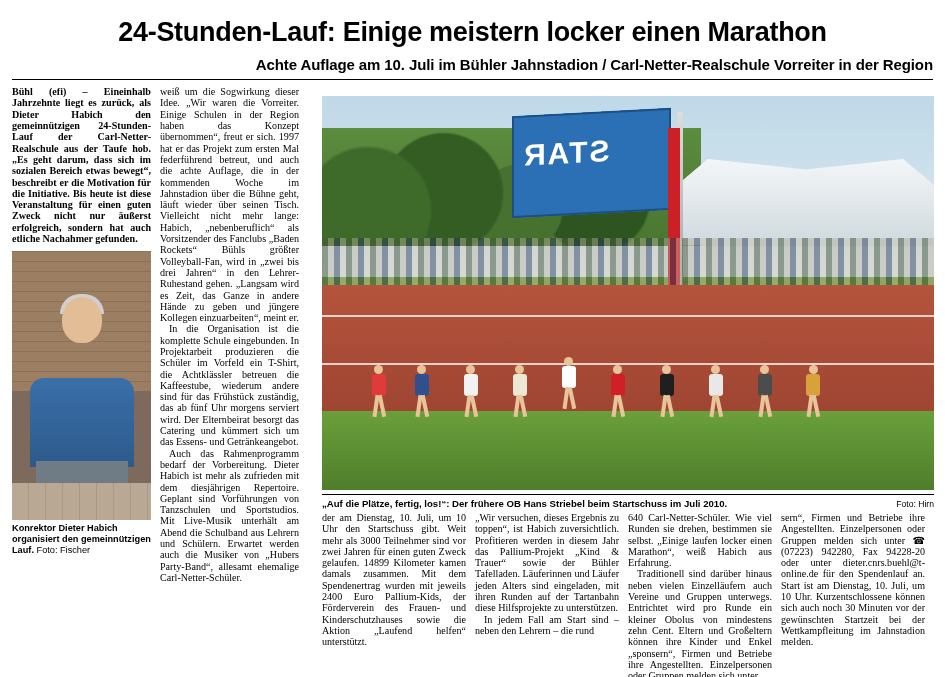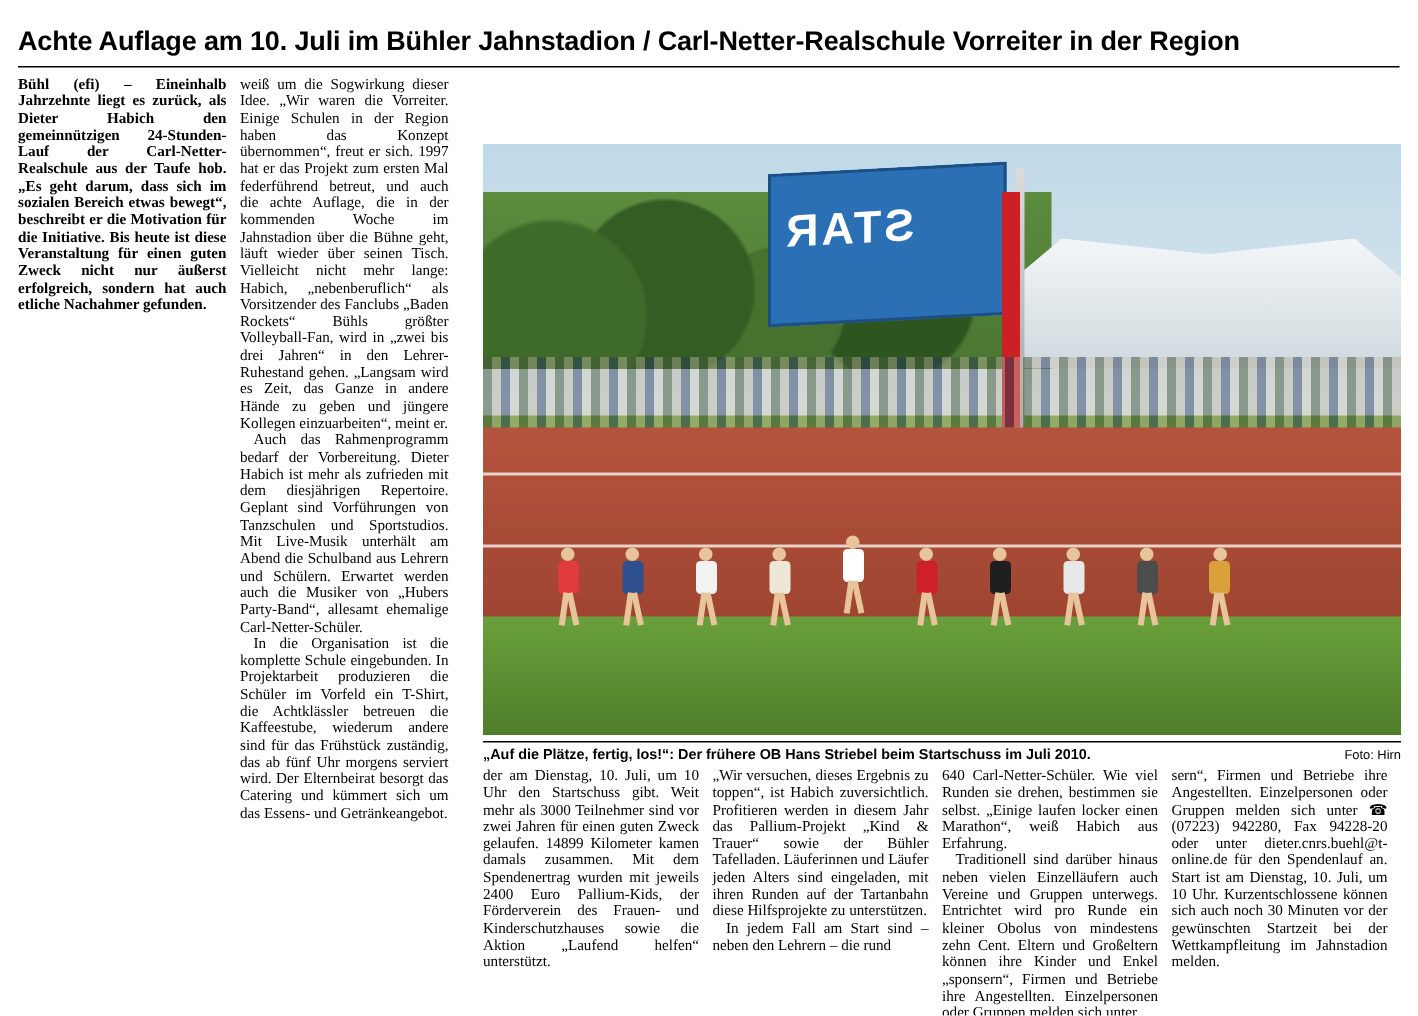--- a/index.html
+++ b/index.html
@@ -25,24 +25,24 @@
   .headline {
     text-align: center;
     font-family: "Liberation Sans", sans-serif;
     font-weight: bold;
     font-size: 27px;
     line-height: 1.08;
     letter-spacing: -0.3px;
     margin: 10px 0 0 0;
   }
   .subhead {
-    text-align: left;
+    text-align: right;
     font-family: "Liberation Sans", sans-serif;
     font-weight: bold;
-    font-size: 18px;
+    font-size: 15px;
     margin: 9px 0 6px 0;
     letter-spacing: -0.1px;
   }
   .rule {
     border: 0;
     border-top: 1px solid #000;
     margin: 4px 0 6px 0;
   }
   
   .cols {
@@ -240,33 +240,49 @@
   .portrait .pground {
     position: absolute; left: 0; bottom: 0; width: 100%; height: 14%;
     background: repeating-linear-gradient(90deg,#b9a893 0 16px,#a89781 16px 17px);
   }
 </style>
 </head>
 <body>
 
 <div class="page">
 
+  <h1 class="headline">24-Stunden-Lauf: Einige meistern locker einen Marathon</h1>
   <div class="subhead">Achte Auflage am 10. Juli im Bühler Jahnstadion / Carl-Netter-Realschule Vorreiter in der Region</div>
   <hr class="rule">
 
   <div class="cols">
     <div class="col">
       <p class="lead intro">Bühl (efi) – Eineinhalb Jahrzehnte liegt es zurück, als Dieter Habich den gemeinnützigen 24-Stunden-Lauf der Carl-Netter-Realschule aus der Taufe hob. „Es geht darum, dass sich im sozialen Bereich etwas bewegt“, beschreibt er die Motivation für die Initiative. Bis heute ist diese Veranstaltung für einen guten Zweck nicht nur äußerst erfolgreich, sondern hat auch etliche Nachahmer gefunden.</p>
 
+      <div class="portrait-wrap">
+        <div class="portrait">
+          <div class="pbg"></div>
+          <div class="pwall"></div>
+          <div class="phair"></div>
+          <div class="pperson-head"></div>
+          <div class="pshirt"></div>
+          <div class="ppants"></div>
+          <div class="pground"></div>
+        </div>
+        <div class="portrait-caption">
+          <span>Konrektor Dieter Habich organisiert den gemeinnützigen Lauf.</span>
+          <span class="credit">Foto: Fischer</span>
+        </div>
+      </div>
     </div>
 
     <div class="col">
       <p class="lead">weiß um die Sogwirkung dieser Idee. „Wir waren die Vorreiter. Einige Schulen in der Region haben das Konzept übernommen“, freut er sich. 1997 hat er das Projekt zum ersten Mal federführend betreut, und auch die achte Auflage, die in der kommenden Woche im Jahnstadion über die Bühne geht, läuft wieder über seinen Tisch. Vielleicht nicht mehr lange: Habich, „nebenberuflich“ als Vorsitzender des Fanclubs „Baden Rockets“ Bühls größter Volleyball-Fan, wird in „zwei bis drei Jahren“ in den Lehrer-Ruhestand gehen. „Langsam wird es Zeit, das Ganze in andere Hände zu geben und jüngere Kollegen einzuarbeiten“, meint er.</p>
+      <p>In die Organisation ist die komplette Schule eingebunden. In Projektarbeit produzieren die Schüler im Vorfeld ein T-Shirt, die Achtklässler betreuen die Kaffeestube, wiederum andere sind für das Frühstück zuständig, das ab fünf Uhr morgens serviert wird. Der Elternbeirat besorgt das Catering und kümmert sich um das Essens- und Getränkeangebot.</p>
       <p>Auch das Rahmenprogramm bedarf der Vorbereitung. Dieter Habich ist mehr als zufrieden mit dem diesjährigen Repertoire. Geplant sind Vorführungen von Tanzschulen und Sportstudios. Mit Live-Musik unterhält am Abend die Schulband aus Lehrern und Schülern. Erwartet werden auch die Musiker von „Hubers Party-Band“, allesamt ehemalige Carl-Netter-Schüler.</p>
-      <p>In die Organisation ist die komplette Schule eingebunden. In Projektarbeit produzieren die Schüler im Vorfeld ein T-Shirt, die Achtklässler betreuen die Kaffeestube, wiederum andere sind für das Frühstück zuständig, das ab fünf Uhr morgens serviert wird. Der Elternbeirat besorgt das Catering und kümmert sich um das Essens- und Getränkeangebot.</p>
     </div>
   </div>
 
   <div class="photo-block">
     <div class="main-photo">
       <div class="sky"></div>
       <div class="treeline"></div>
       <div class="tent bigtent"></div>
       <div class="banner">
         <span class="bt">STAR</span>

